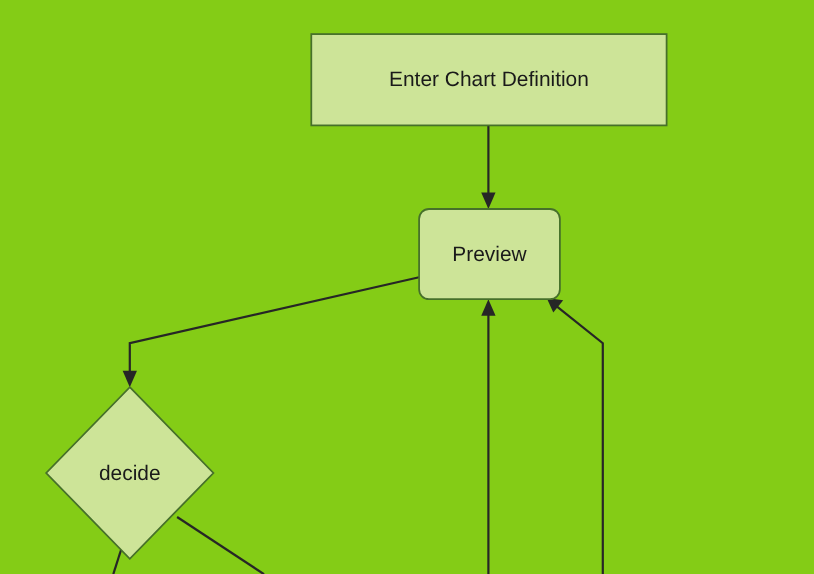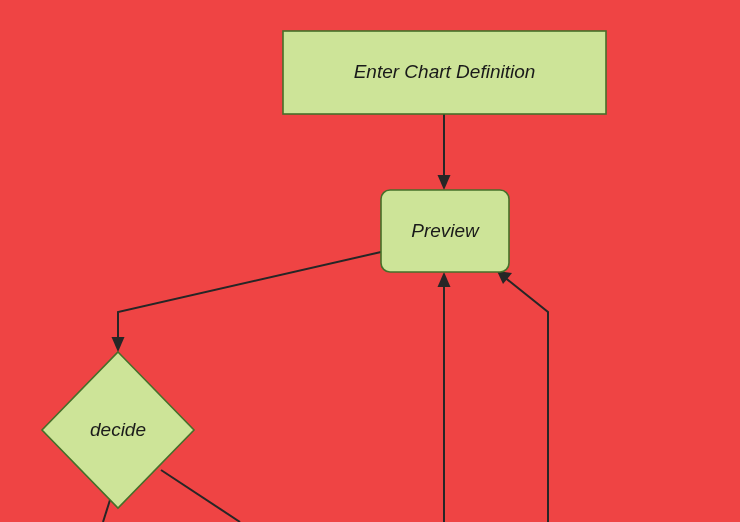--- a/index.html
+++ b/index.html
@@ -10,22 +10,21 @@
   body {
     width: 740px;
     height: 522px;
     overflow: hidden;
     font-family: "Liberation Sans", sans-serif;
   }
   #diagram-root {
     position: relative;
     width: 740px;
     height: 522px;
-    background: #ef4444;
-    font-style: italic;
+    background: #84cc16;
   }
   svg#flowchart {
     display: block;
     width: 740px;
     height: 522px;
   }
   .node-shape {
     fill: #cde498;
     stroke: #46702a;
     stroke-width: 1.6px;

